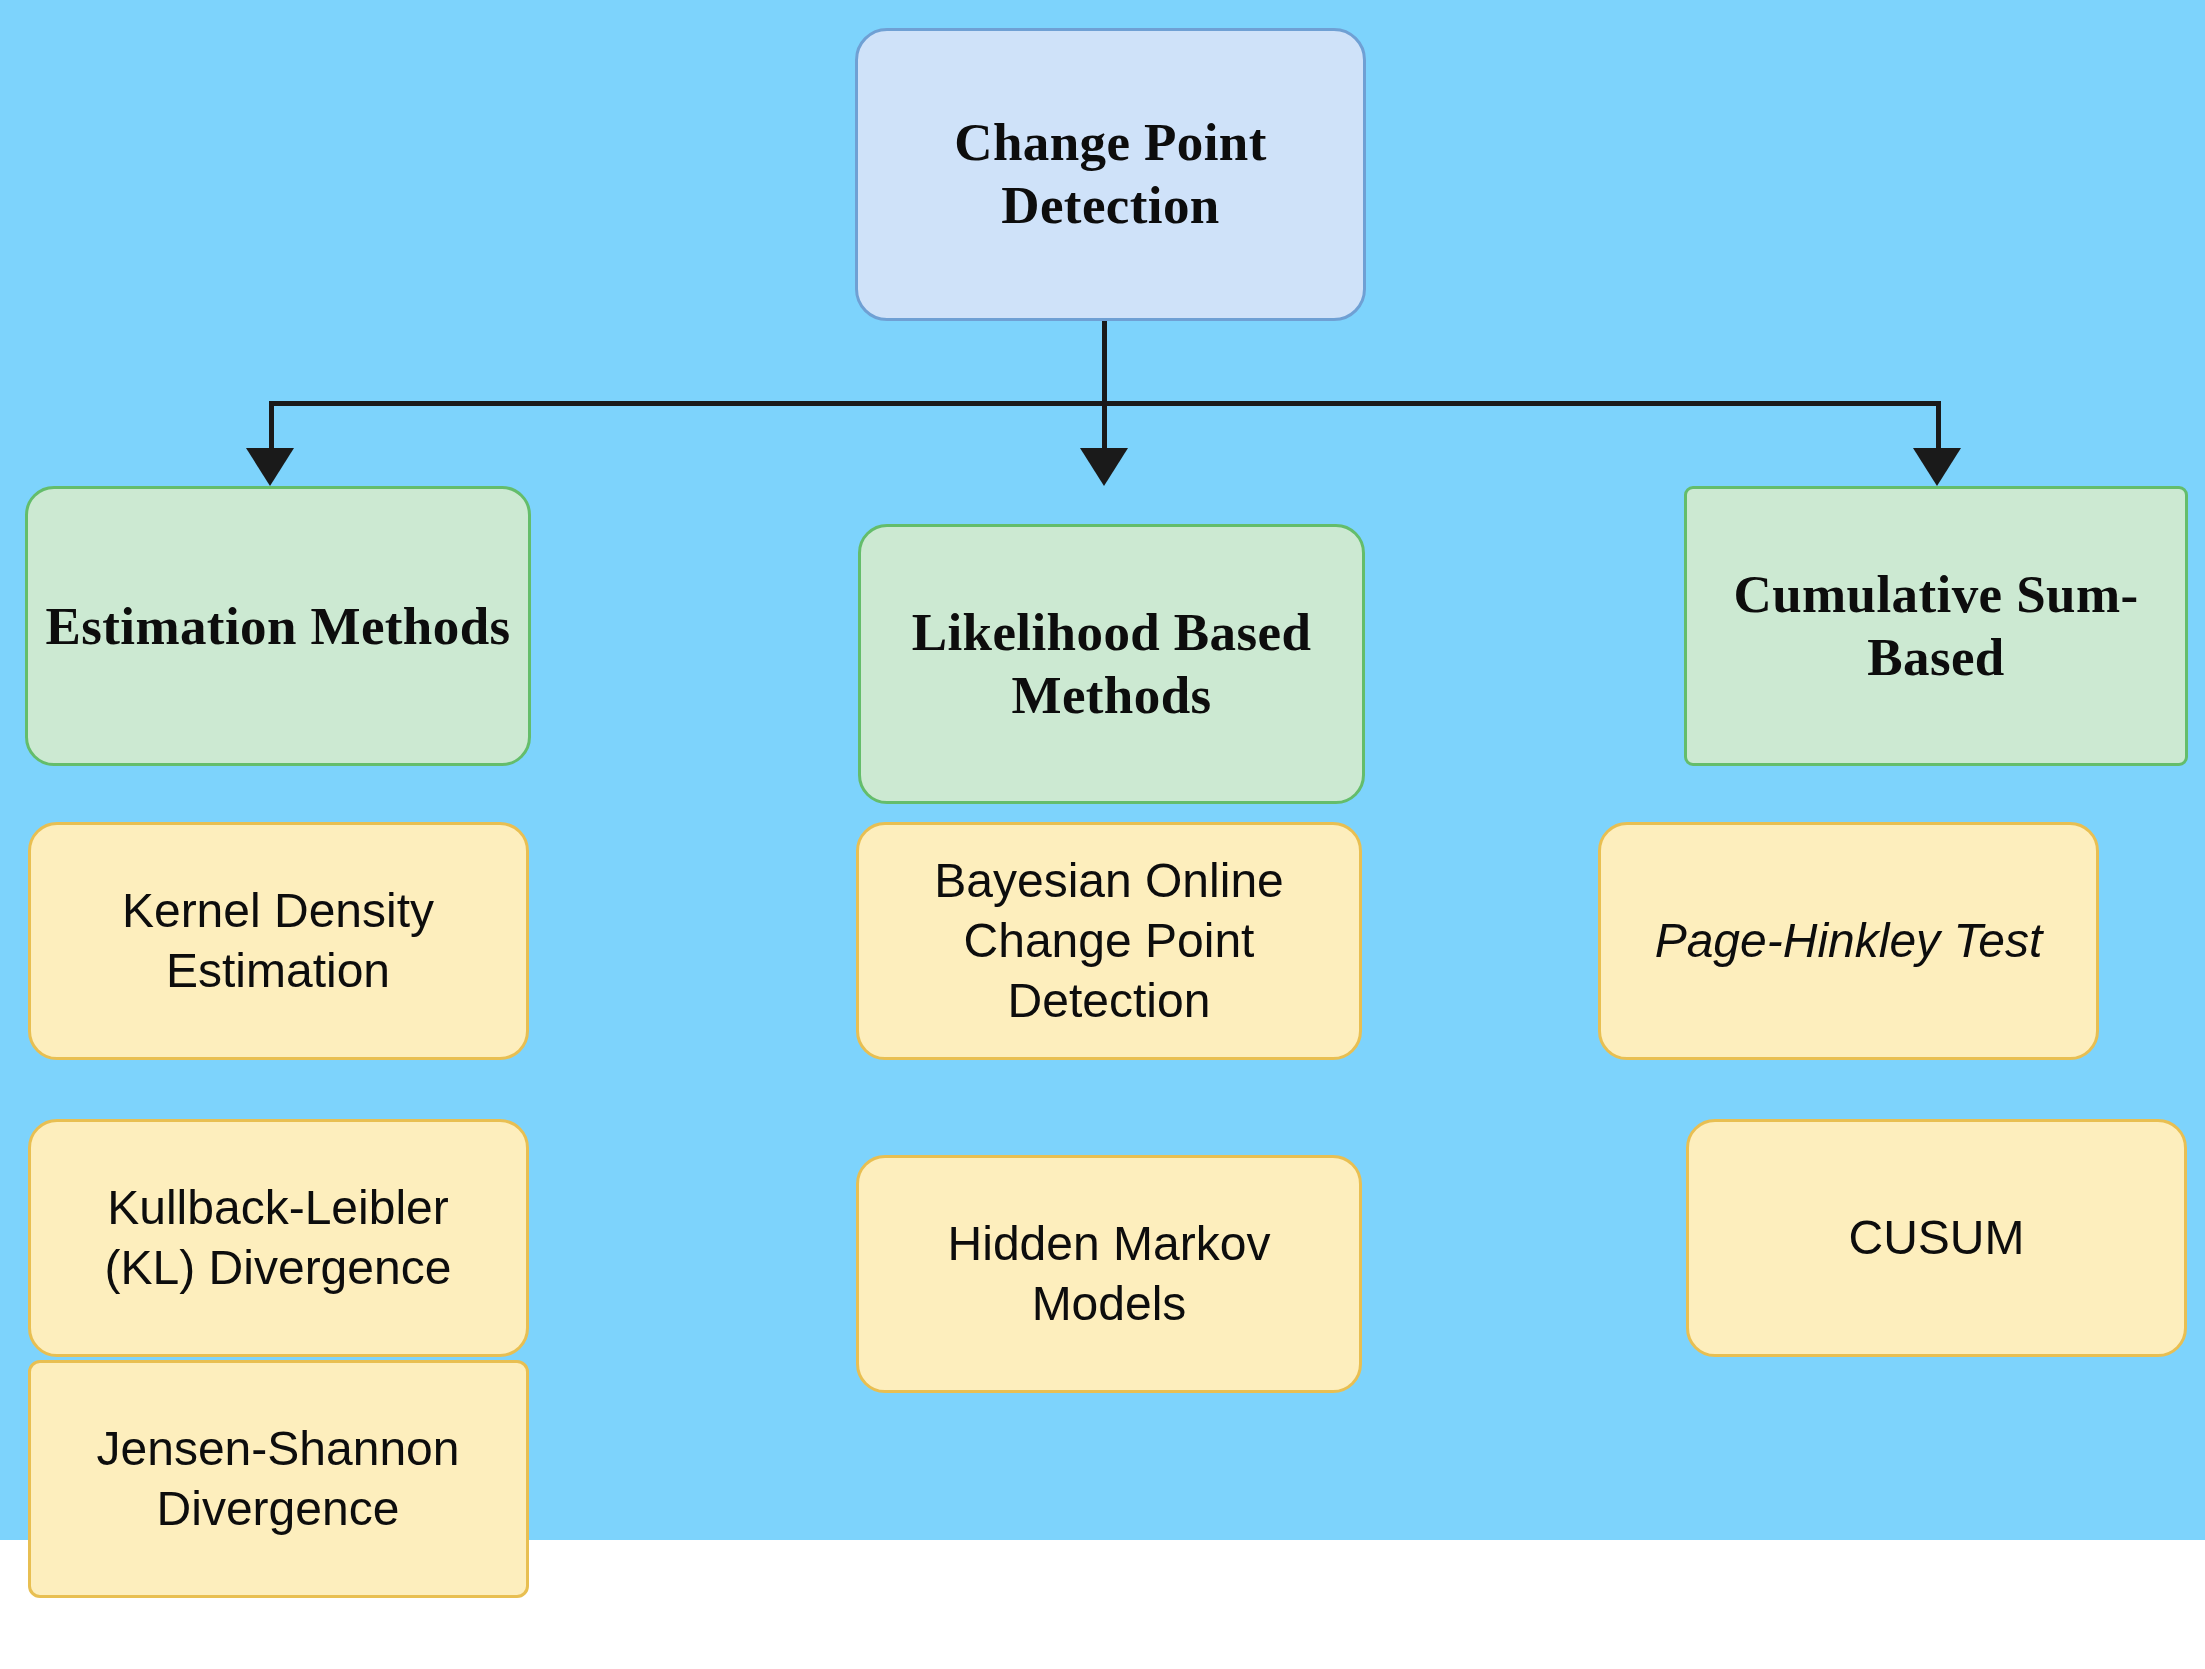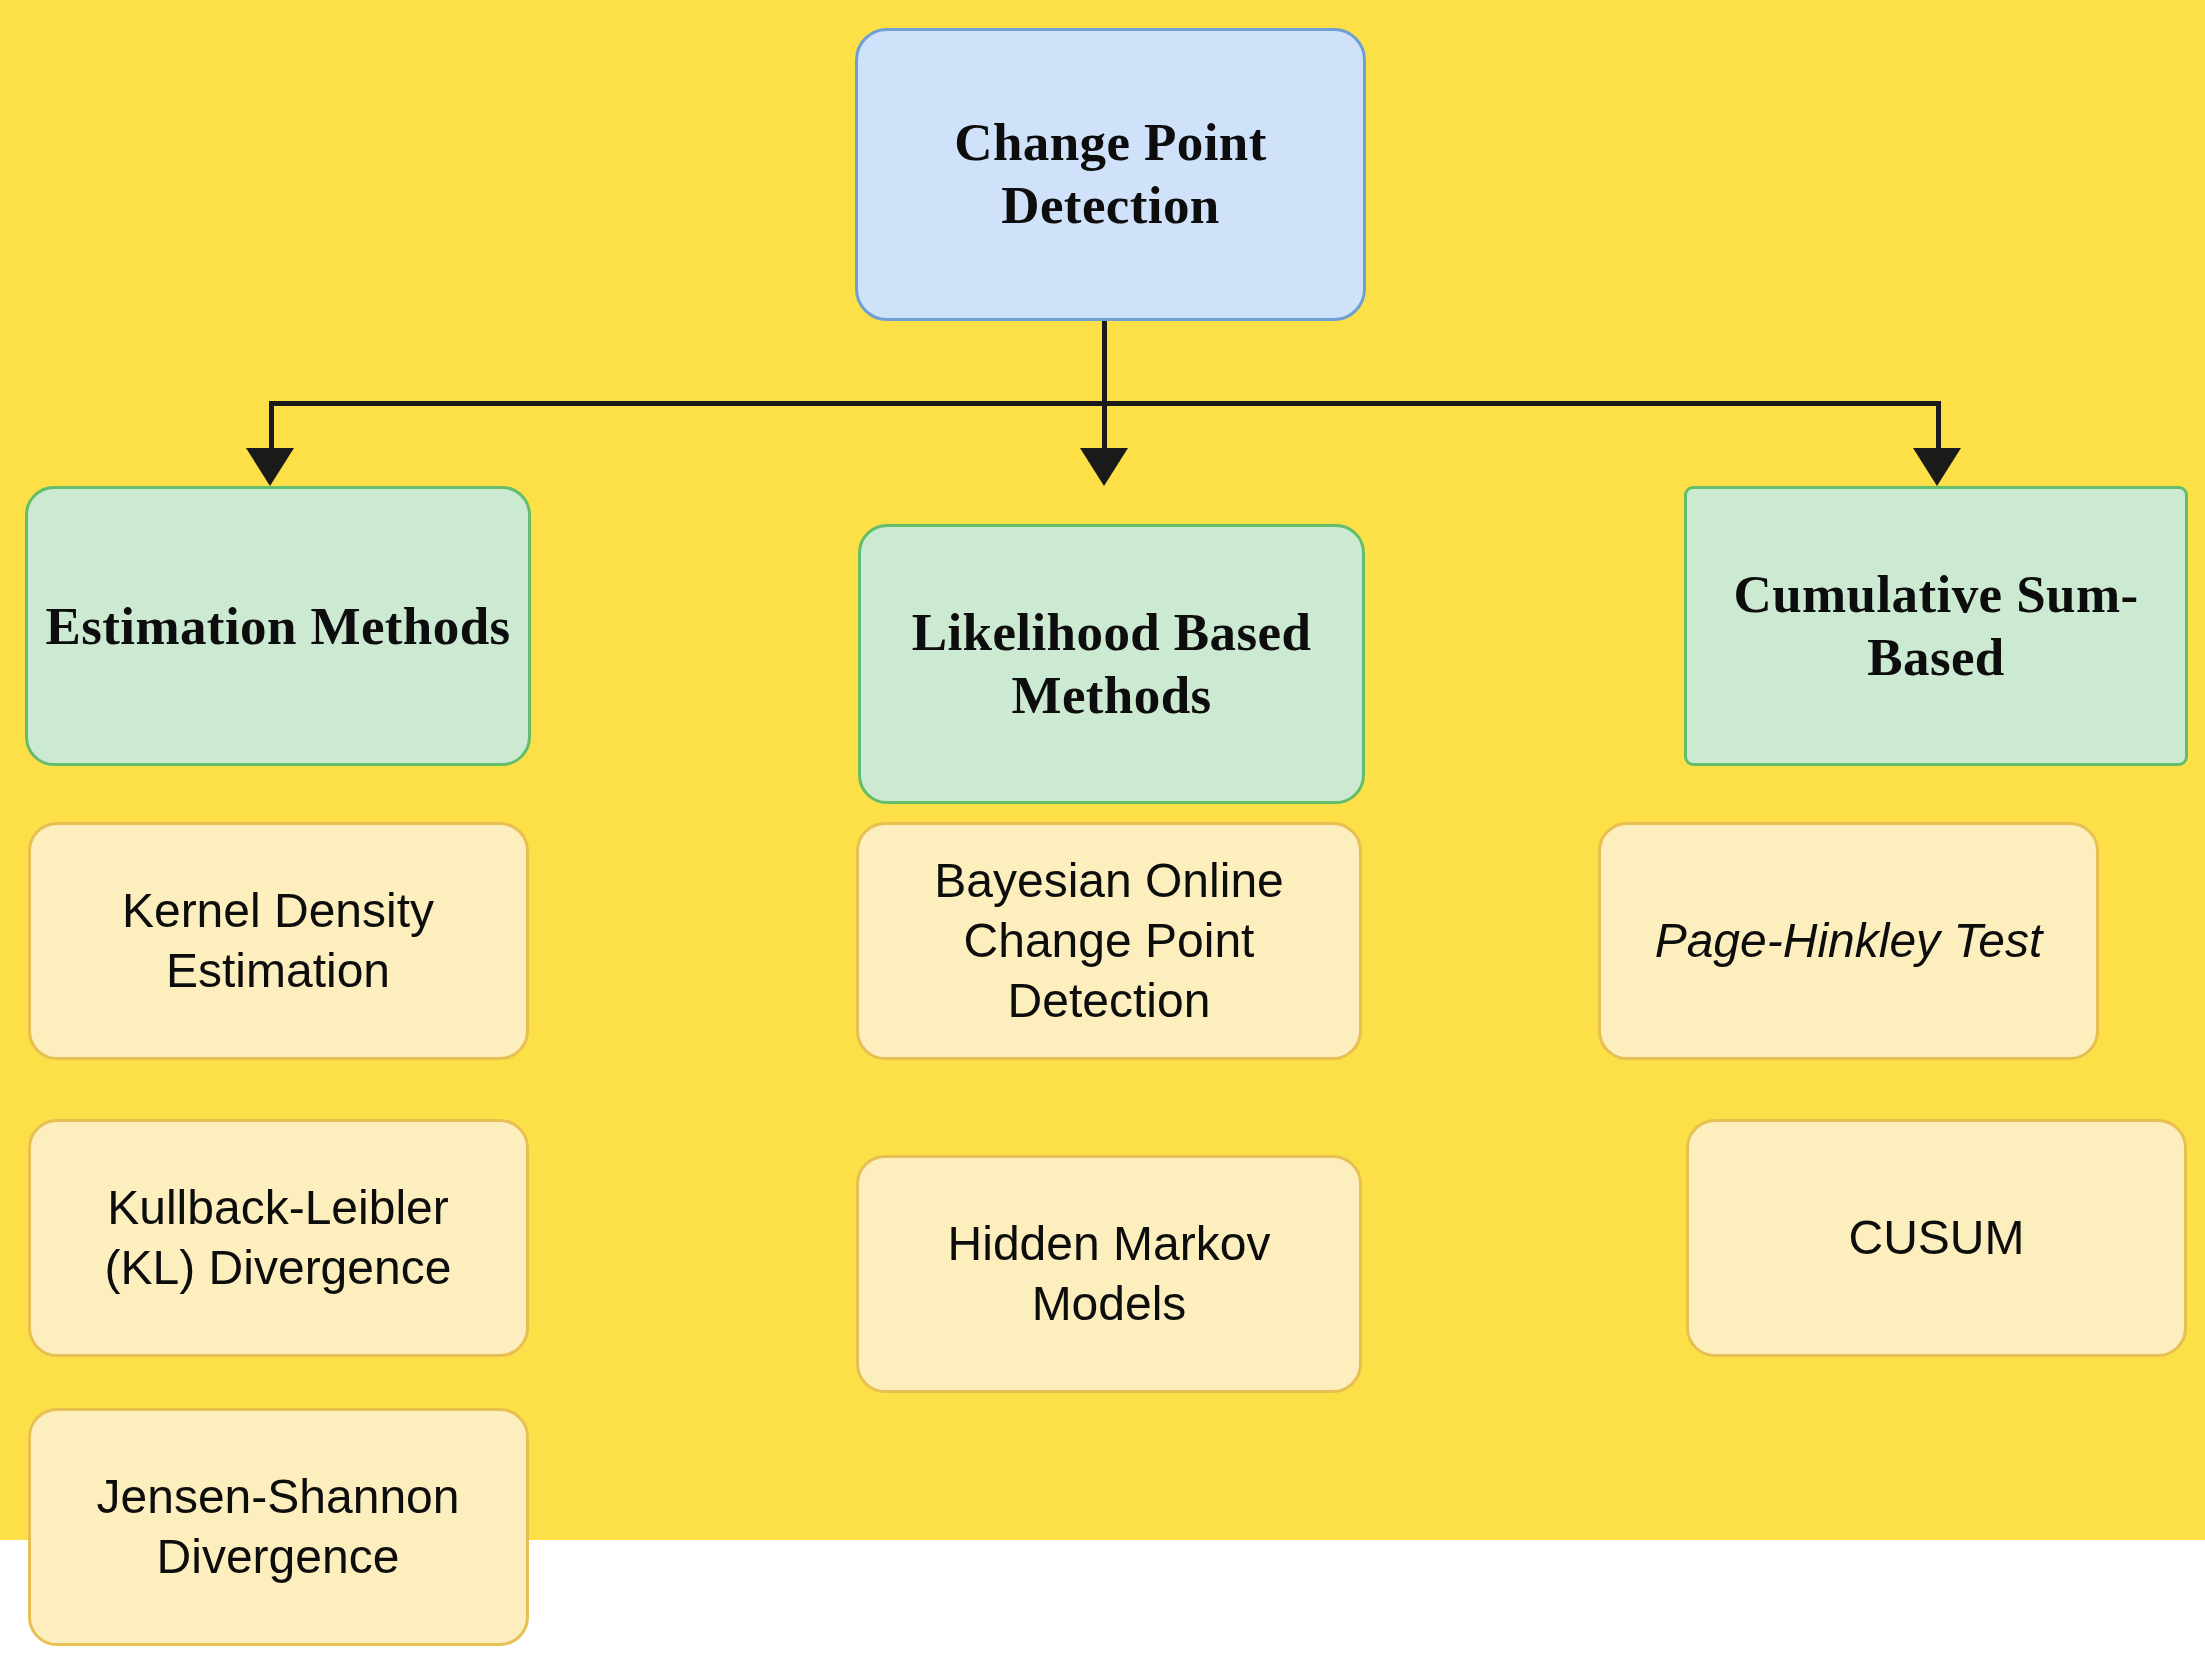--- a/index.html
+++ b/index.html
@@ -2,21 +2,21 @@
 <html style="font-size:11.6px"><head>
 <meta charset="utf-8">
 <style>
   html,body{margin:0;padding:0;}
   body{
     width:2205px;height:1670px;
     background:#ffffff;
     font-family:"Liberation Sans", sans-serif;
     overflow:hidden;
   }
-  #canvas{position:relative;width:2205px;height:1540px;background:#fde047;}
+  #canvas{position:relative;width:2205px;height:1540px;background:#7dd3fc;}
 
   .node{
     position:absolute;
     box-sizing:border-box;
     display:flex;
     align-items:center;
     justify-content:center;
     text-align:center;
     border-style:solid;
     line-height:1.18;
@@ -114,21 +114,21 @@
   <div class="node leaf" style="left:27.5px;top:822px;width:501px;height:238px;">
     <span class="label">Kernel Density
 Estimation</span>
   </div>
 
   <div class="node leaf" style="left:27.5px;top:1119px;width:501px;height:238px;">
     <span class="label">Kullback-Leibler
 (KL) Divergence</span>
   </div>
 
-  <div class="node leaf" style="left:27.5px;top:1408px;width:501px;height:238px;">
+  <div class="node leaf" style="left:27.5px;top:1360px;width:501px;height:238px;border-radius:12px;">
     <span class="label">Jensen-Shannon
 Divergence</span>
   </div>
 
   <div class="node leaf" style="left:856px;top:822px;width:506px;height:238px;">
     <span class="label">Bayesian Online
 Change Point
 Detection</span>
   </div>
 

